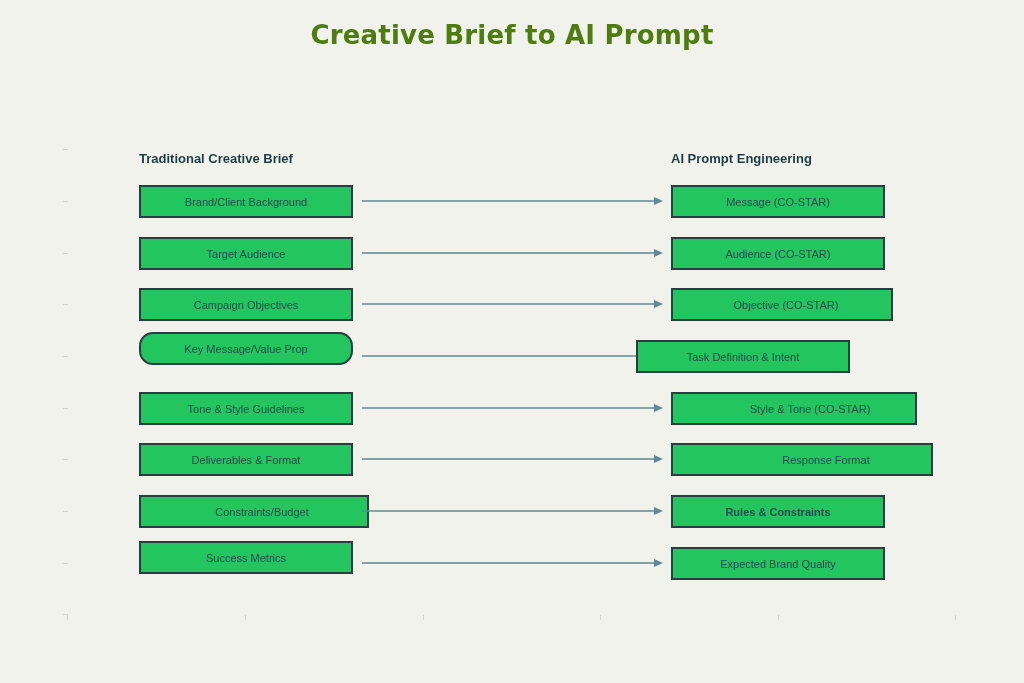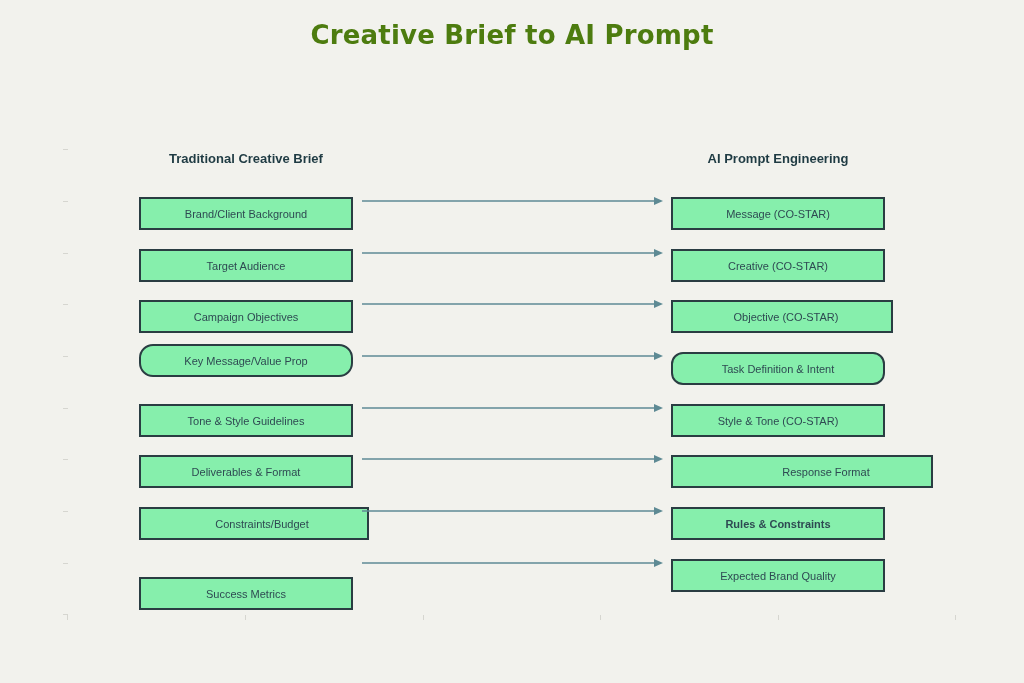--- a/index.html
+++ b/index.html
@@ -23,38 +23,37 @@
       font-family: "DejaVu Sans", sans-serif;
       font-weight: bold;
       font-size: 26px;
       color: #4d7c0f;
       letter-spacing: 0.2px;
     }
     .col-header {
       position: absolute;
       width: 214px;
       top: 151px;
-      text-align: center;
+      text-align: left;
       font-size: 13px;
       font-weight: bold;
       color: #1f3b43;
     }
     .box {
       position: absolute;
       width: 210px;
       height: 29px;
-      background: #86efac;
+      background: #22c55e;
       border: 2px solid #2a3d42;
       box-sizing: content-box;
       display: flex;
       align-items: center;
       justify-content: center;
       font-size: 11px;
       color: #2e4a52;
-      margin-top: 12px;
     }
     .arrow {
       position: absolute;
       left: 362px;
       width: 302px;
       height: 12px;
     }
     .ytick {
       position: absolute;
       left: 63px;
@@ -101,55 +100,55 @@
     <line x1="0" y1="6" x2="292" y2="6" stroke="#5e8a94" stroke-width="1.6"></line>
     <polygon points="292,2 301,6 292,10" fill="#5e8a94"></polygon>
   </svg>
 <div class="box" style="left:671px; top:185px;">Message (CO-STAR)</div>
 
 <div class="box" style="left:139px; top:237px;">Target Audience</div>
 <svg class="arrow" style="top:247px;" viewBox="0 0 302 12">
     <line x1="0" y1="6" x2="292" y2="6" stroke="#5e8a94" stroke-width="1.6"></line>
     <polygon points="292,2 301,6 292,10" fill="#5e8a94"></polygon>
   </svg>
-<div class="box" style="left:671px; top:237px;">Creative (CO-STAR)</div>
+<div class="box" style="left:671px; top:237px;">Audience (CO-STAR)</div>
 
 <div class="box" style="left:139px; top:288px;">Campaign Objectives</div>
 <svg class="arrow" style="top:298px;" viewBox="0 0 302 12">
     <line x1="0" y1="6" x2="292" y2="6" stroke="#5e8a94" stroke-width="1.6"></line>
     <polygon points="292,2 301,6 292,10" fill="#5e8a94"></polygon>
   </svg>
 <div class="box" style="left:671px; top:288px;padding-left:8px;">Objective (CO-STAR)</div>
 
 <div class="box" style="left:139px; top:332px;border-radius:14px;">Key Message/Value Prop</div>
 <svg class="arrow" style="top:350px;" viewBox="0 0 302 12">
     <line x1="0" y1="6" x2="292" y2="6" stroke="#5e8a94" stroke-width="1.6"></line>
     <polygon points="292,2 301,6 292,10" fill="#5e8a94"></polygon>
   </svg>
-<div class="box" style="left:671px; top:340px;border-radius:12px;">Task Definition &amp; Intent</div>
+<div class="box" style="left:636px; top:340px;">Task Definition &amp; Intent</div>
 
 <div class="box" style="left:139px; top:392px;">Tone &amp; Style Guidelines</div>
 <svg class="arrow" style="top:402px;" viewBox="0 0 302 12">
     <line x1="0" y1="6" x2="292" y2="6" stroke="#5e8a94" stroke-width="1.6"></line>
     <polygon points="292,2 301,6 292,10" fill="#5e8a94"></polygon>
   </svg>
-<div class="box" style="left:671px; top:392px;">Style &amp; Tone (CO-STAR)</div>
+<div class="box" style="left:671px; top:392px;padding-left:32px;">Style &amp; Tone (CO-STAR)</div>
 
 <div class="box" style="left:139px; top:443px;">Deliverables &amp; Format</div>
 <svg class="arrow" style="top:453px;" viewBox="0 0 302 12">
     <line x1="0" y1="6" x2="292" y2="6" stroke="#5e8a94" stroke-width="1.6"></line>
     <polygon points="292,2 301,6 292,10" fill="#5e8a94"></polygon>
   </svg>
 <div class="box" style="left:671px; top:443px;padding-left:48px;">Response Format</div>
 
 <div class="box" style="left:139px; top:495px;padding-left:16px;">Constraints/Budget</div>
 <svg class="arrow" style="top:505px;" viewBox="0 0 302 12">
     <line x1="0" y1="6" x2="292" y2="6" stroke="#5e8a94" stroke-width="1.6"></line>
     <polygon points="292,2 301,6 292,10" fill="#5e8a94"></polygon>
   </svg>
 <div class="box" style="left:671px; top:495px;font-weight:bold;">Rules &amp; Constraints</div>
 
-<div class="box" style="left:139px; top:565px;">Success Metrics</div>
+<div class="box" style="left:139px; top:541px;">Success Metrics</div>
 <svg class="arrow" style="top:557px;" viewBox="0 0 302 12">
     <line x1="0" y1="6" x2="292" y2="6" stroke="#5e8a94" stroke-width="1.6"></line>
     <polygon points="292,2 301,6 292,10" fill="#5e8a94"></polygon>
   </svg>
 <div class="box" style="left:671px; top:547px;">Expected Brand Quality</div>
 
 </body></html>

